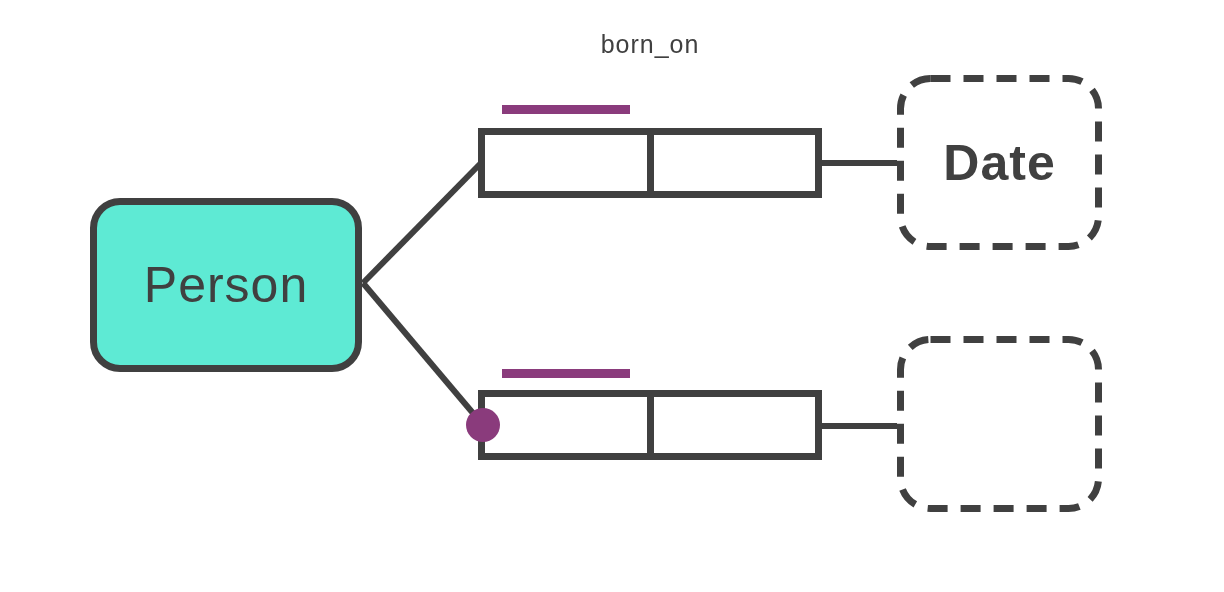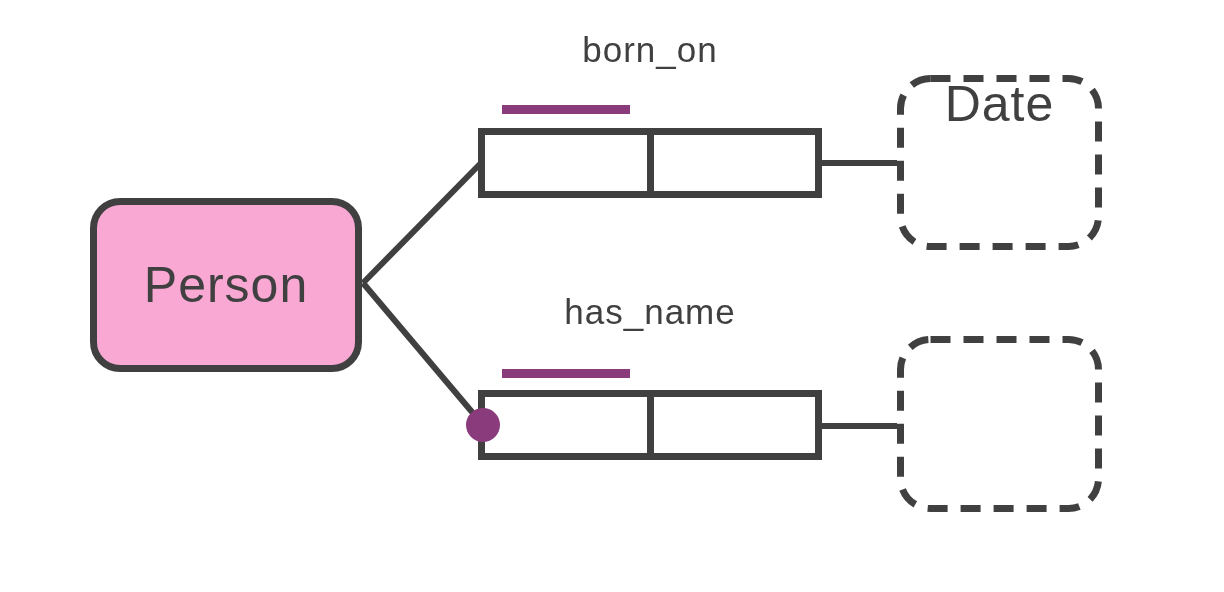--- a/index.html
+++ b/index.html
@@ -20,21 +20,21 @@
 
   
   .entity-box {
     left: 90px; top: 198px;
     width: 272px; height: 174px;
     border: 7px solid #404040;
     border-radius: 30px;
     box-sizing: border-box;
     display: flex; align-items: center; justify-content: center;
     font-size: 50px; font-weight: 300; letter-spacing: 1px;
-    background: #f9a8d4;
+    background: #5eead4;
   }
 
   
   .fact-box {
     width: 344px; height: 70px;
     border: 7px solid #404040;
     box-sizing: border-box;
     background: #ffffff;
   }
   .fact-box-born { left: 478px; top: 128px; }
@@ -48,30 +48,30 @@
   .role-cell {
     position: absolute; top: 0; height: 100%;
   }
   .role-cell.left  { left: 0; width: 162px; }
   .role-cell.right { left: 169px; right: 0; }
 
   
   .fact-label {
     width: 344px;
     text-align: center;
-    font-size: 35px; font-weight: 300; letter-spacing: 1px;
+    font-size: 25px; font-weight: 300; letter-spacing: 1px;
   }
   .fact-label-born { left: 478px; top: 30px; }
   .fact-label-has  { left: 478px; top: 292px; }
 
   
   .value-label {
     width: 205px; height: 175px;
-    display: flex; justify-content: center;
-    font-size: 50px; font-weight: 400; letter-spacing: 1px;
+    display: flex; align-items: center; justify-content: center;
+    font-size: 50px; font-weight: 700; letter-spacing: 1px;
   }
   .value-label-date { left: 897px; top: 75px; }
   .value-label-name { left: 897px; top: 336px; }
 
   
   .overlay {
     left: 0; top: 0;
     width: 1224px; height: 592px;
     pointer-events: none;
   }
@@ -92,21 +92,20 @@
   </div>
 
   <div class="abs fact-label fact-label-born">born_on</div>
 
   <div class="abs fact-box fact-box-born">
     <div class="role-cell left"></div>
     <div class="role-divider"></div>
     <div class="role-cell right"></div>
   </div>
 
-  <div class="abs fact-label fact-label-has">has_name</div>
 
   <div class="abs fact-box fact-box-has">
     <div class="role-cell left"></div>
     <div class="role-divider"></div>
     <div class="role-cell right"></div>
   </div>
 
   <div class="abs value-label value-label-date">
     <span>Date</span>
   </div>

